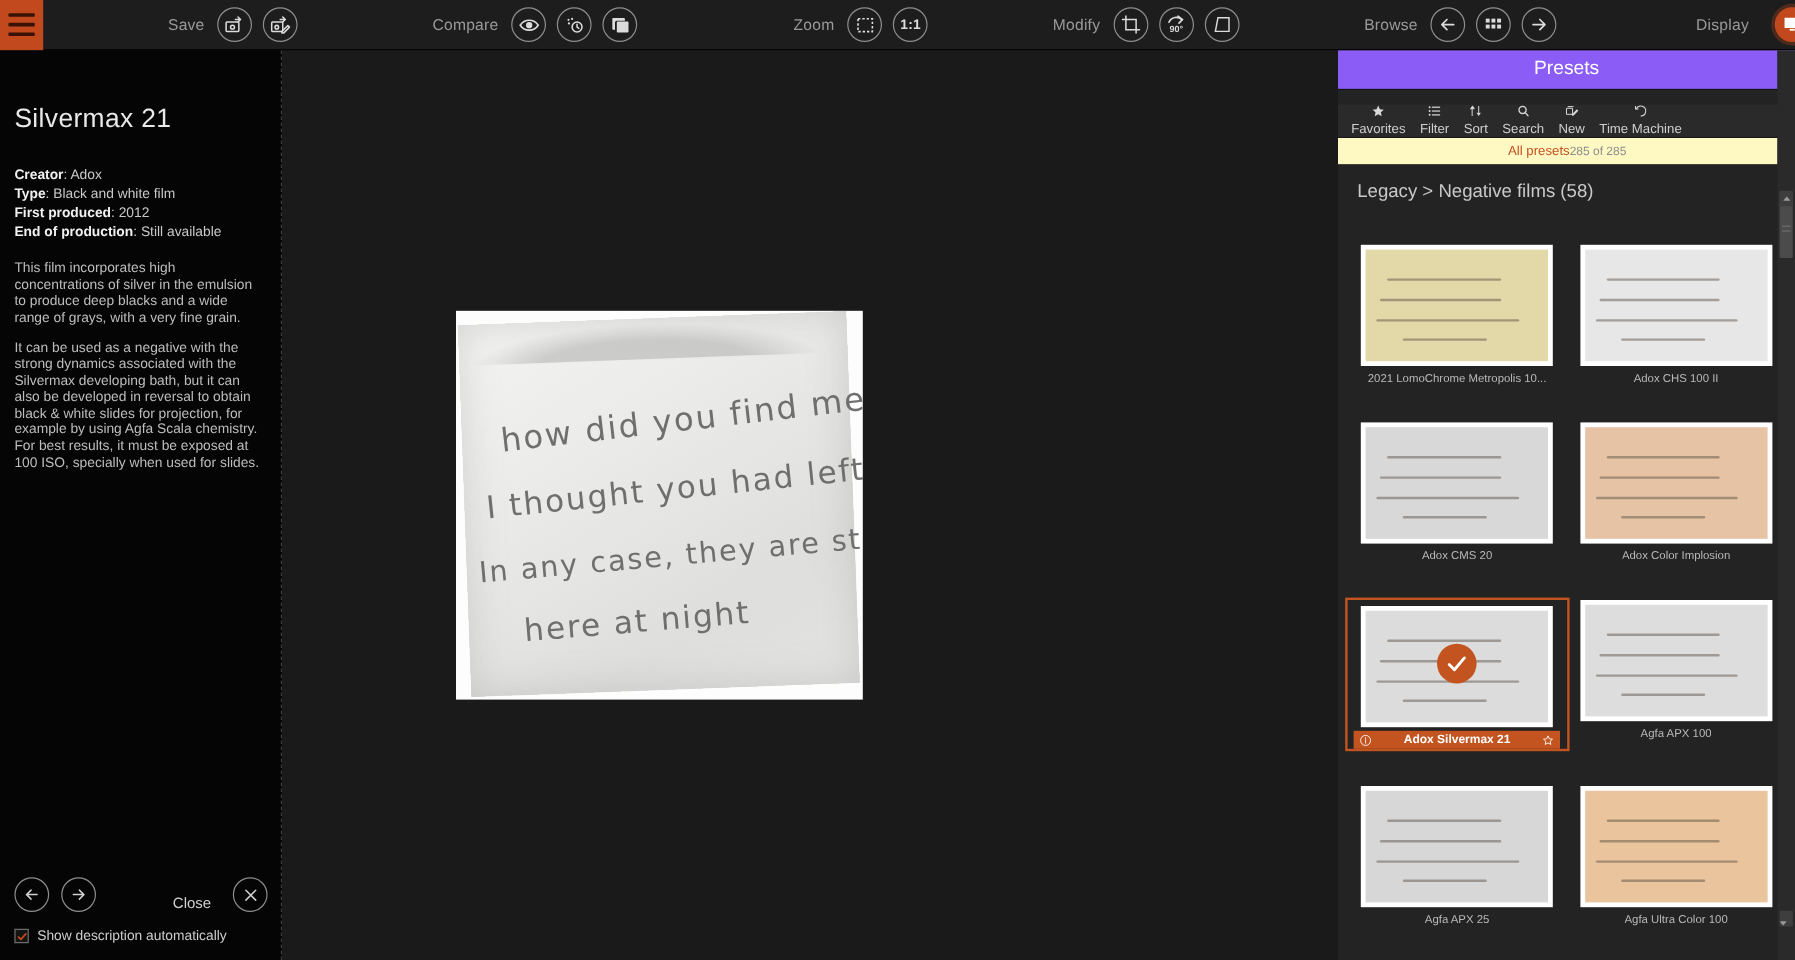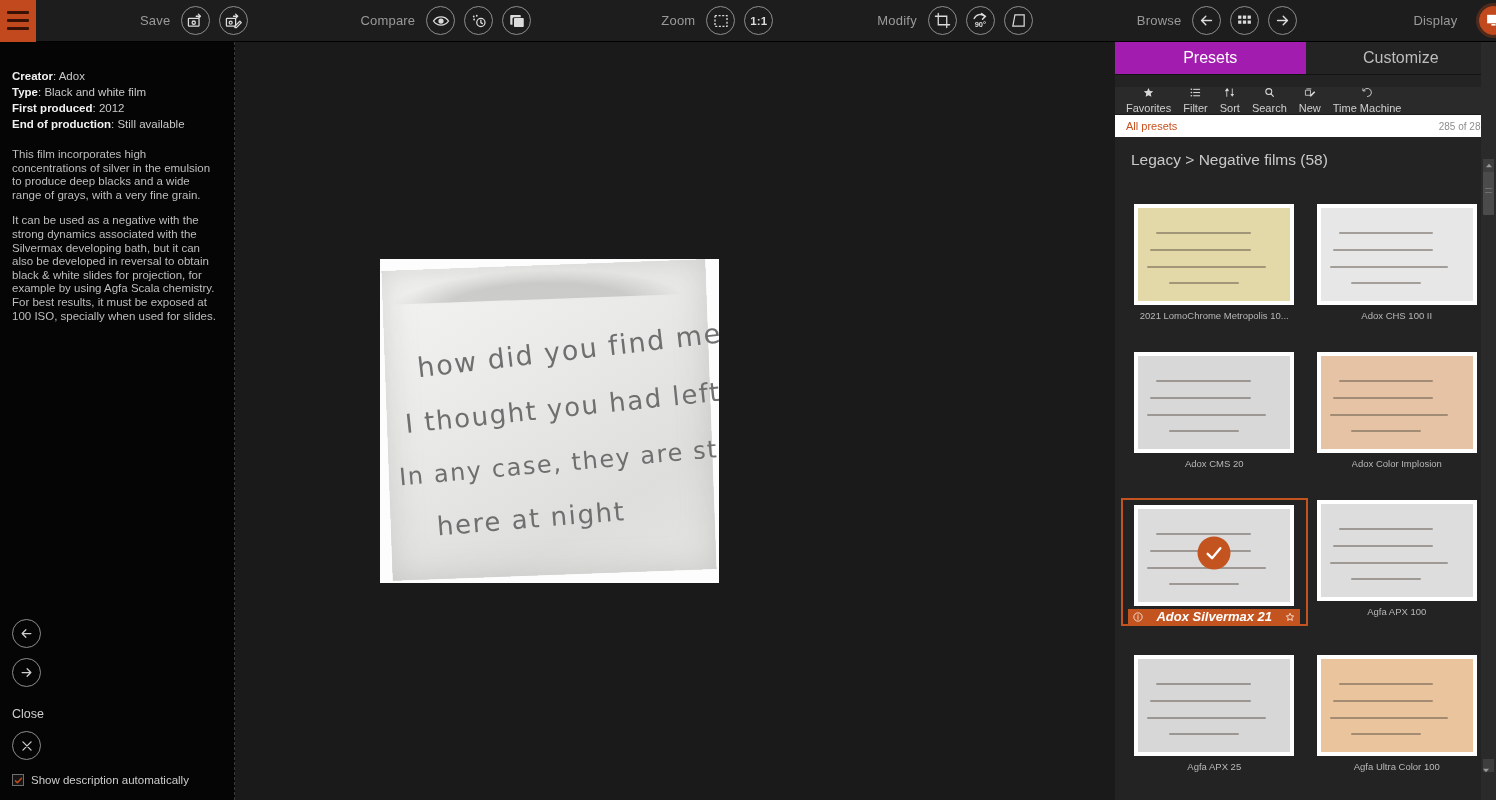--- a/index.html
+++ b/index.html
@@ -56,21 +56,21 @@
   }
   .meta { padding: 26px 14px 0 12px; }
   .meta-row { font-size: 11.5px; color: #c9c9c9; line-height: 16px; }
   .meta-row b { color: #f1f1f1; font-weight: 700; margin-top: 44px; }
   .desc { padding: 16px 14px 0 12px; }
   .desc p { font-size: 11.5px; line-height: 13.6px; color: #bdbdbd; margin-bottom: 12px; }
 
   .leftbottom {
     position: absolute; left: 0; bottom: 0; width: 235px; padding: 0 12px 8px 12px;
   }
-  .navrow { display: flex; align-items: flex-start; gap: 10px; padding-bottom: 14px; flex-direction: column; }
+  .navrow { display: flex; align-items: flex-end; gap: 10px; padding-bottom: 14px; }
   .navrow .spacer { flex: 1; }
   .closelbl { color: #cfcfcf; font-size: 12.5px; margin-right: 8px; }
   .chkrow { display: flex; align-items: center; gap: 7px; padding-bottom: 6px; }
   .chkbox {
     width: 12px; height: 12px; border: 1px solid #6e6e6e; background: #141414;
     display: flex; align-items: center; justify-content: center; cursor: pointer;
   }
   .chkbox svg { display:block; }
   .chklbl { color: #cdcdcd; font-size: 11.5px; }
 
@@ -106,33 +106,33 @@
   
   .rightpanel {
     position: absolute; left: 1115px; top: 42px; width: 381px; height: 758px;
     background: #232323;
   }
   .tabs { display: flex; height: 33px; border-bottom: 1px solid #141414; }
   .tab {
     flex: 1; display: flex; align-items: center; justify-content: center;
     font-size: 16px; color: #bdbdbd; cursor: pointer; font-weight: 300;
   }
-  .tab.active { background: #a21caf; color: #fff; text-align: center; }
+  .tab.active { background: #8b5cf6; color: #fff; text-align: center; }
 
   .filterbar {
     height: 28px; display: flex; align-items: center; gap: 12px;
     padding: 0 0 0 11px; background: #2a2a2a; border-bottom: 1px solid #1a1a1a;
     margin-top: 12px;
   }
   .fitem { display: flex; align-items: center; gap: 4px; color: #cfcfcf; font-size: 11px; cursor: pointer; flex-direction: column; }
   .fitem svg { display: block; }
 
   .allbar {
-    height: 22px; background: #ffffff; display: flex; align-items: center;
-    padding: 0 10px 0 11px; justify-content: space-between;
+    height: 22px; background: #fef9c3; display: flex; align-items: center;
+    padding: 0 10px 0 11px; justify-content: center;
   }
   .allbar .lbl { color: #c6501e; font-size: 11px; cursor: pointer; }
   .allbar .cnt { color: #8d8d8d; font-size: 10px; }
 
   .grid-scroll { position: relative; height: 690px; overflow: hidden; background: #232323; }
   .group-title { color: #c9c9c9; font-size: 15.5px; font-weight: 300; padding: 14px 0 0 16px; }
   .grid {
     display: grid; grid-template-columns: 1fr 1fr; gap: 6px 0;
     padding: 10px 8px 0 8px;
   }
@@ -145,21 +145,21 @@
   .thumbimg { width: 100%; height: 100%; position: relative; overflow: hidden; }
   .tline { position: absolute; height: 2px; background: rgba(90,80,70,.48); border-radius: 2px; }
   .cell .caption { color: #b8b8b8; font-size: 9.5px; margin-top: 5px; text-align: center; white-space: nowrap; overflow: hidden; max-width: 170px;}
   .cell.selected { outline: 2px solid #c4541f; outline-offset: 0; }
   .cell.selected .selbox { background: #c4541f; padding: 4px 5px 5px 5px; }
   .selbox { display: none; }
   .cell.selected .selbox {
     display: flex; align-items: center; width: 172px; height: 15px;
     background: #c4541f; padding: 0 5px; justify-content: space-between; margin-top: 3px;
   }
-  .cell.selected .selbox .sl { color: #fff; font-size: 13px; font-weight: 700; font-style: italic; }
+  .cell.selected .selbox .sl { color: #fff; font-size: 10px; font-weight: 700; }
   .cell.selected .thumb { margin-top: 5px; }
   .checkmark {
     position: absolute; left: 50%; top: 50%; transform: translate(-50%,-50%);
     width: 33px; height: 33px; border-radius: 50%; background: #c4541f;
     display: flex; align-items: center; justify-content: center; z-index: 3;
   }
 
   .scrollbar {
     position: absolute; right: 0; top: 0; width: 15px; height: 758px; background: #2a2a2a;
   }
@@ -295,20 +295,21 @@
         <svg width="17" height="17" viewBox="0 0 24 24" fill="#fff">
           <path d="M3 4h18v12H3z"></path>
             <rect x="9" y="17" width="6" height="2.2"></rect>
         </svg>
       </div>
 
     </div>
   </div>
 
   <div class="leftpanel">
+    <div class="film-title">Silvermax 21</div>
 
     <div class="meta">
       <div class="meta-row">
         <b>Creator</b><span>: </span><span>Adox</span>
       </div>
       <div class="meta-row">
         <b>Type</b><span>: </span><span>Black and white film</span>
       </div>
       <div class="meta-row">
         <b>First produced</b><span>: </span><span>2012</span>
@@ -361,21 +362,20 @@
         <span class="hw hw2">I thought you had left.</span>
         <span class="hw hw3">In any case, they are still</span>
         <span class="hw hw4">here at night</span>
       </div>
     </div>
   </div>
 
   <div class="rightpanel">
     <div class="tabs">
       <div class="tab active">Presets</div>
-      <div class="tab">Customize</div>
     </div>
 
     <div class="filterbar">
       <div class="fitem">
         <svg width="11" height="11" viewBox="0 0 24 24" fill="#d8d8d8">
             <path d="M12 2l3 6.7 7.2.8-5.4 4.9 1.5 7.1-6.3-3.6-6.3 3.6 1.5-7.1L1.8 9.5 9 8.7z"></path>
           </svg>
         <span>Favorites</span>
       </div>
       <div class="fitem">

